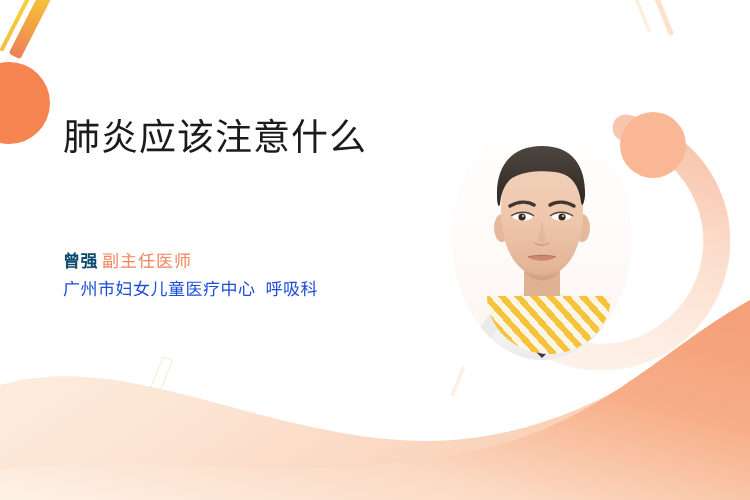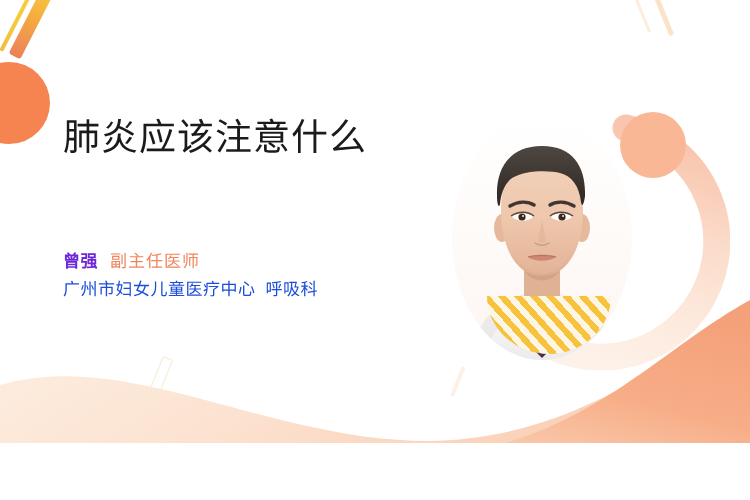--- a/index.html
+++ b/index.html
@@ -8,21 +8,21 @@
     padding: 0;
     background: #ffffff;
   }
   body {
     font-family: "Liberation Sans", "DejaVu Sans", sans-serif;
   }
 
   .card {
     position: relative;
     width: 750px;
-    height: 443px;
+    height: 500px;
     overflow: hidden;
     background: #ffffff;
   }
 
   
   .deco { position: absolute; pointer-events: none; }
 
   
   .slash-yellow {
     left: 32px; top: -14px;
@@ -157,26 +157,26 @@
     position: absolute;
     left: 63px; top: 248px;
   }
   .doctor-line-1 {
     font-size: 17px;
     line-height: 28px;
     white-space: nowrap;
   }
   .doctor-name {
     font-weight: 700;
-    color: #6d28d9;
+    color: #0c4a6e;
     letter-spacing: 0.5px;
   }
   .doctor-title {
     color: #f0855f;
-    margin-left: 12px;
+    margin-left: 4px;
     letter-spacing: 1px;
   }
   .doctor-line-2 {
     font-size: 17px;
     line-height: 28px;
     color: #1d4ed8;
     letter-spacing: 0.5px;
     white-space: nowrap;
   }
   .doctor-dept { margin-left: 10px; }

